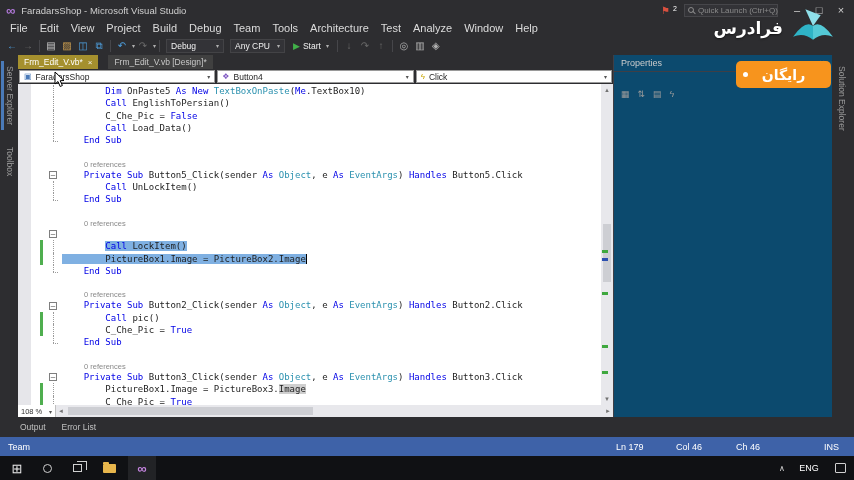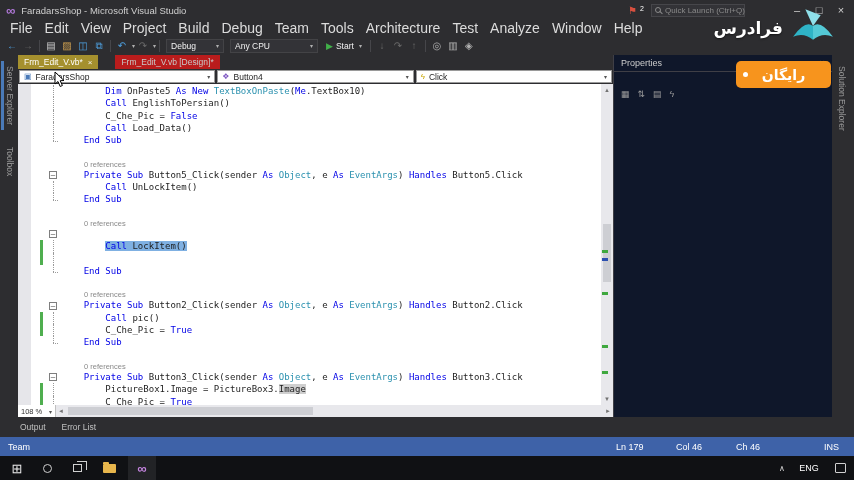--- a/index.html
+++ b/index.html
@@ -7,51 +7,51 @@
   body{font-family:"Liberation Sans",sans-serif;background:#2d2d30}
   #window{position:relative;width:854px;height:480px;background:#2d2d30}
 
   
   .titlebar{position:absolute;left:0;top:0;width:100%;height:20px;display:flex;align-items:center;padding:0 4px}
   .vs-logo{color:#b179d9;font-size:13px;font-weight:bold;margin:0 6px 0 2px}
   .title{color:#cfcfcf;font-size:9.5px}
   .title-right{position:absolute;right:2px;top:0;height:20px;display:flex;align-items:center}
   .flag-wrap{color:#d8503f;font-size:10px;position:relative;margin-right:14px}
   .flagbadge{position:absolute;right:-7px;top:0;font-style:normal;color:#fff;font-size:7px}
-  .quick-launch{width:94px;height:13px;background:#333337;border:1px solid #46464a;display:flex;align-items:center;padding:0 3px;gap:4px;margin-right:41px}
+  .quick-launch{width:94px;height:13px;background:#333337;border:1px solid #46464a;display:flex;align-items:center;padding:0 3px;gap:4px;margin-right:8px}
   .lens{width:6px;height:6px;border:1px solid #8a8a8a;border-radius:50%;position:relative;flex:none}
   .lens::after{content:"";position:absolute;width:4px;height:1px;background:#8a8a8a;transform:rotate(45deg);right:-3px;bottom:-1px}
   .ql-text{color:#8a8a8a;font-size:8px;white-space:nowrap}
   .wbtn{width:22px;height:20px;display:flex;align-items:center;justify-content:center;color:#d0d0d0;font-size:11px}
 
   
   .menubar{position:absolute;left:0;top:20px;width:100%;height:16px;display:flex;align-items:center;padding-left:4px}
-  .menu-item{color:#dcdcdc;font-size:14px;padding:0 6px}
+  .menu-item{color:#dcdcdc;font-size:11px;padding:0 6px}
   .toolbar{position:absolute;left:0;top:36px;width:100%;height:19px;display:flex;align-items:center;padding-left:4px}
   .ticons{display:flex;align-items:center}
   .ticon{width:16px;text-align:center;font-size:10px;line-height:19px}
   .tsep{width:1px;height:12px;background:#46464a;margin:0 3px;display:inline-block}
   .tcaret{font-size:6px;color:#b0b0b0;margin-left:2px}
   .tcombo{height:14px;background:#333337;border:1px solid #434346;color:#f1f1f1;font-size:8.5px;display:flex;align-items:center;padding:0 4px;margin:0 3px}
   #combo-debug{width:58px}
-  #combo-platform{width:88px}
+  #combo-platform{width:55px}
   .tcombo .tcaret{margin-left:auto;padding-left:4px}
   .start-btn{display:flex;align-items:center;gap:3px;color:#f1f1f1;font-size:8.5px;margin:0 5px}
   .play-icon{color:#41b049;font-size:9px}
 
   
   .main{position:absolute;left:0;top:55px;width:854px;height:362px}
   .left-strip{position:absolute;left:0;top:0;width:18px;height:362px;background:#2d2d30;padding-top:6px}
   .vtab{writing-mode:vertical-lr;color:#9a9a9a;font-size:8.5px;padding:5px 1px;margin-bottom:12px;margin-left:4px}
   .vtab-active{border-left:3px solid #4a7ab8;margin-left:1px}
   .right-strip{position:absolute;left:832px;top:0;width:22px;height:362px;background:#2d2d30;padding-top:6px}
 
   .editor-col{position:absolute;left:18px;top:0;width:595px;height:362px}
-  .tabstrip{height:14px;display:flex;align-items:flex-end;gap:17px}
-  .tab{height:14px;display:flex;align-items:center;padding:0 6px;gap:5px;font-size:8.5px;color:#c8c8c8;background:#b91c1c;white-space:nowrap}
+  .tabstrip{height:14px;display:flex;align-items:flex-end;gap:10px}
+  .tab{height:14px;display:flex;align-items:center;padding:0 6px;gap:5px;font-size:8.5px;color:#c8c8c8;background:#404040;white-space:nowrap}
   .tab.active{color:#fff}
   .tab-close{font-size:8px;opacity:.9}
 
   .navbar{height:15px;background:#2d2d30;display:flex;gap:2px;padding:1px}
   .ncombo{flex:1;background:#fff;border:1px solid #9a9a9a;display:flex;align-items:center;font-size:8.5px;color:#1e1e1e;padding:0 4px;gap:4px;min-width:0}
   .ncaret{margin-left:auto;font-size:6px;color:#555}
   .nico{font-size:8px;flex:none}
   .nico.scope{color:#4a7ab8}
   .nico.member{color:#7e57c2}
   .nico.event{color:#c7a500}
@@ -83,21 +83,21 @@
   .vthumb{position:absolute;left:2px;right:2px;top:140px;height:58px;background:#cdced3}
   .smark{position:absolute;left:1px;width:6px;height:3px}
 
   .hscroll-row{height:12px;background:#e8e8ec;display:flex;align-items:center}
   .zoom{width:38px;height:12px;background:#fff;border-right:1px solid #c0c0c0;font-size:7.5px;color:#333;display:flex;align-items:center;padding:0 3px;gap:3px;flex:none}
   .hscroll{position:relative;flex:1;height:12px}
   .hscroll .la{position:absolute;left:2px;top:0;line-height:12px}
   .hscroll .ra{position:absolute;right:2px;top:0;line-height:12px}
   .hthumb{position:absolute;left:12px;top:2px;height:8px;width:245px;background:#cdced3}
 
-  .props{position:absolute;left:613px;top:0;width:219px;height:362px;background:#0f172a;border-left:1px solid #3f3f46}
+  .props{position:absolute;left:613px;top:0;width:219px;height:362px;background:#0c4a6e;border-left:1px solid #3f3f46}
   .props-header{height:17px;display:flex;align-items:center;padding:0 7px;color:#cccccc;font-size:9px;border-bottom:1px solid #3f3f46}
   .phbtns{margin-left:auto;display:flex;gap:9px;color:#c0c0c0;font-size:9px}
   .props-toolbar{height:16px;display:flex;align-items:center;gap:8px;padding:0 7px;color:#9a9a9a;font-size:9px;margin-top:14px}
 
   .bottom-band{position:absolute;left:0;top:417px;width:854px;height:20px;background:#2d2d30;display:flex;align-items:center;padding-left:20px;gap:16px}
   .btab{color:#c0c0c0;font-size:8.5px}
 
   .statusbar{position:absolute;left:0;top:437px;width:854px;height:19px;background:#3e62a8}
   .sfield{position:absolute;top:0;height:19px;display:flex;align-items:center;color:#fff;font-size:9px}
 
@@ -321,20 +321,21 @@
               </span>
               <span class="out body"></span>
               <span class="txt"><span class="sp">        </span><span class="k sel">Call </span><span class="p sel">LockItem()</span></span>
             </div>
             <div class="ln code-row">
               <span class="gm"></span>
               <span class="mid">
                 <span class="chgbar"></span>
               </span>
               <span class="out body"></span>
+              <span class="txt"><span class="sp sel">        </span><span class="p sel">PictureBox1.Image = PictureBox2.</span><span class="h sel">Image</span><span class="caret"></span></span>
             </div>
             <div class="ln code-row">
               <span class="gm"></span>
               <span class="mid"></span>
               <span class="out end"></span>
               <span class="txt"><span class="sp">    </span><span class="k">End Sub</span></span>
             </div>
             <div class="ln blank-row">
               <span class="gm"></span>
               <span class="mid"></span>

